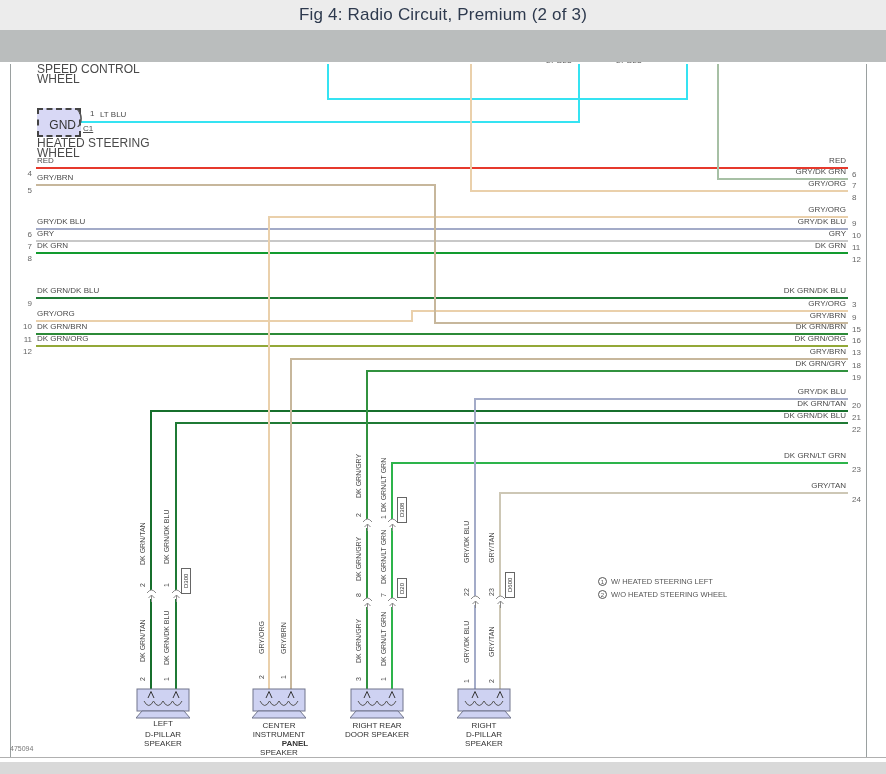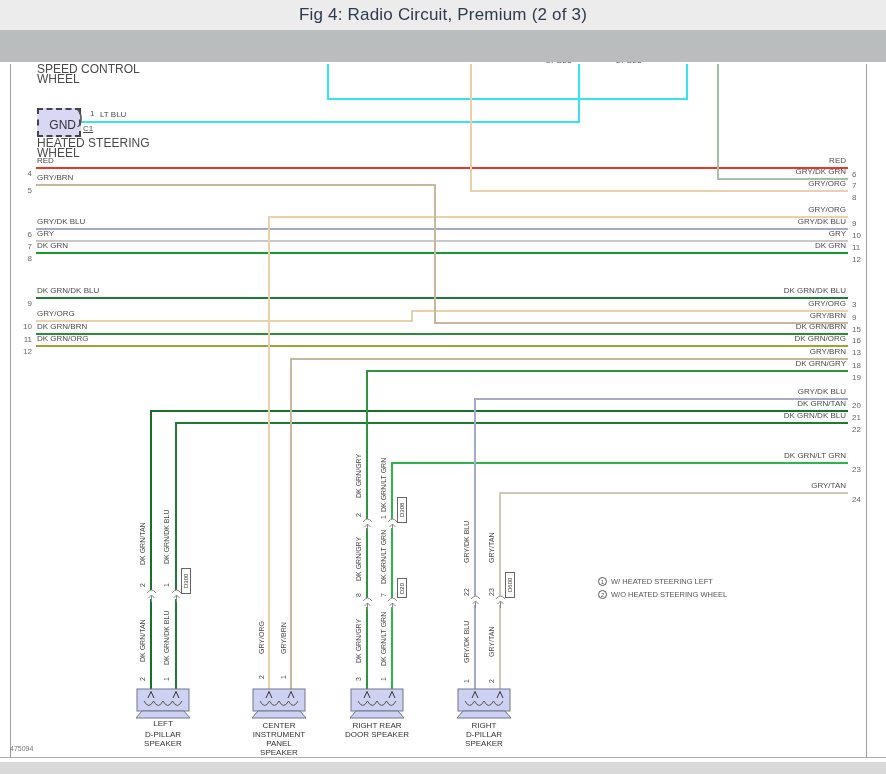--- a/index.html
+++ b/index.html
@@ -255,21 +255,21 @@
     <div class="sname" style="left: 108px; top: 739px;">SPEAKER</div>
     <div class="spk" style="left: 252px; top: 688px; width: 54px; height: 32px;"><svg width="54" height="32">
         <rect x="1" y="1" width="52" height="22" fill="#ced2f2" stroke="#70758c"></rect>
         <polygon points="0,30 54,30 48,23 6,23" fill="#ced2f2" stroke="#70758c"></polygon>
         <path d="M8 13 q4.75 9 9.5 0 q4.75 9 9.5 0 q4.75 9 9.5 0 q4.75 9 9.5 0" fill="none" stroke="#555" stroke-width="1"></path>
         <path d="M14 10 L17 3.5 L20 10" fill="none" stroke="#333" stroke-width="1"></path>
         <path d="M36 10 L39 3.5 L42 10" fill="none" stroke="#333" stroke-width="1"></path>
       </svg></div>
     <div class="sname" style="left: 224px; top: 721px;">CENTER</div>
     <div class="sname" style="left: 224px; top: 730px;">INSTRUMENT</div>
-    <div class="sname" style="left: 224px; top: 739px;">PANEL</div>
+    <div class="sname" style="left: 240px; top: 739px; font-weight: bold;">PANEL</div>
     <div class="sname" style="left: 224px; top: 748px;">SPEAKER</div>
     <div class="spk" style="left: 350px; top: 688px; width: 54px; height: 32px;"><svg width="54" height="32">
         <rect x="1" y="1" width="52" height="22" fill="#ced2f2" stroke="#70758c"></rect>
         <polygon points="0,30 54,30 48,23 6,23" fill="#ced2f2" stroke="#70758c"></polygon>
         <path d="M8 13 q4.75 9 9.5 0 q4.75 9 9.5 0 q4.75 9 9.5 0 q4.75 9 9.5 0" fill="none" stroke="#555" stroke-width="1"></path>
         <path d="M14 10 L17 3.5 L20 10" fill="none" stroke="#333" stroke-width="1"></path>
         <path d="M39 10 L42 3.5 L45 10" fill="none" stroke="#333" stroke-width="1"></path>
       </svg></div>
     <div class="sname" style="left: 322px; top: 721px;">RIGHT REAR</div>
     <div class="sname" style="left: 322px; top: 730px;">DOOR SPEAKER</div>

